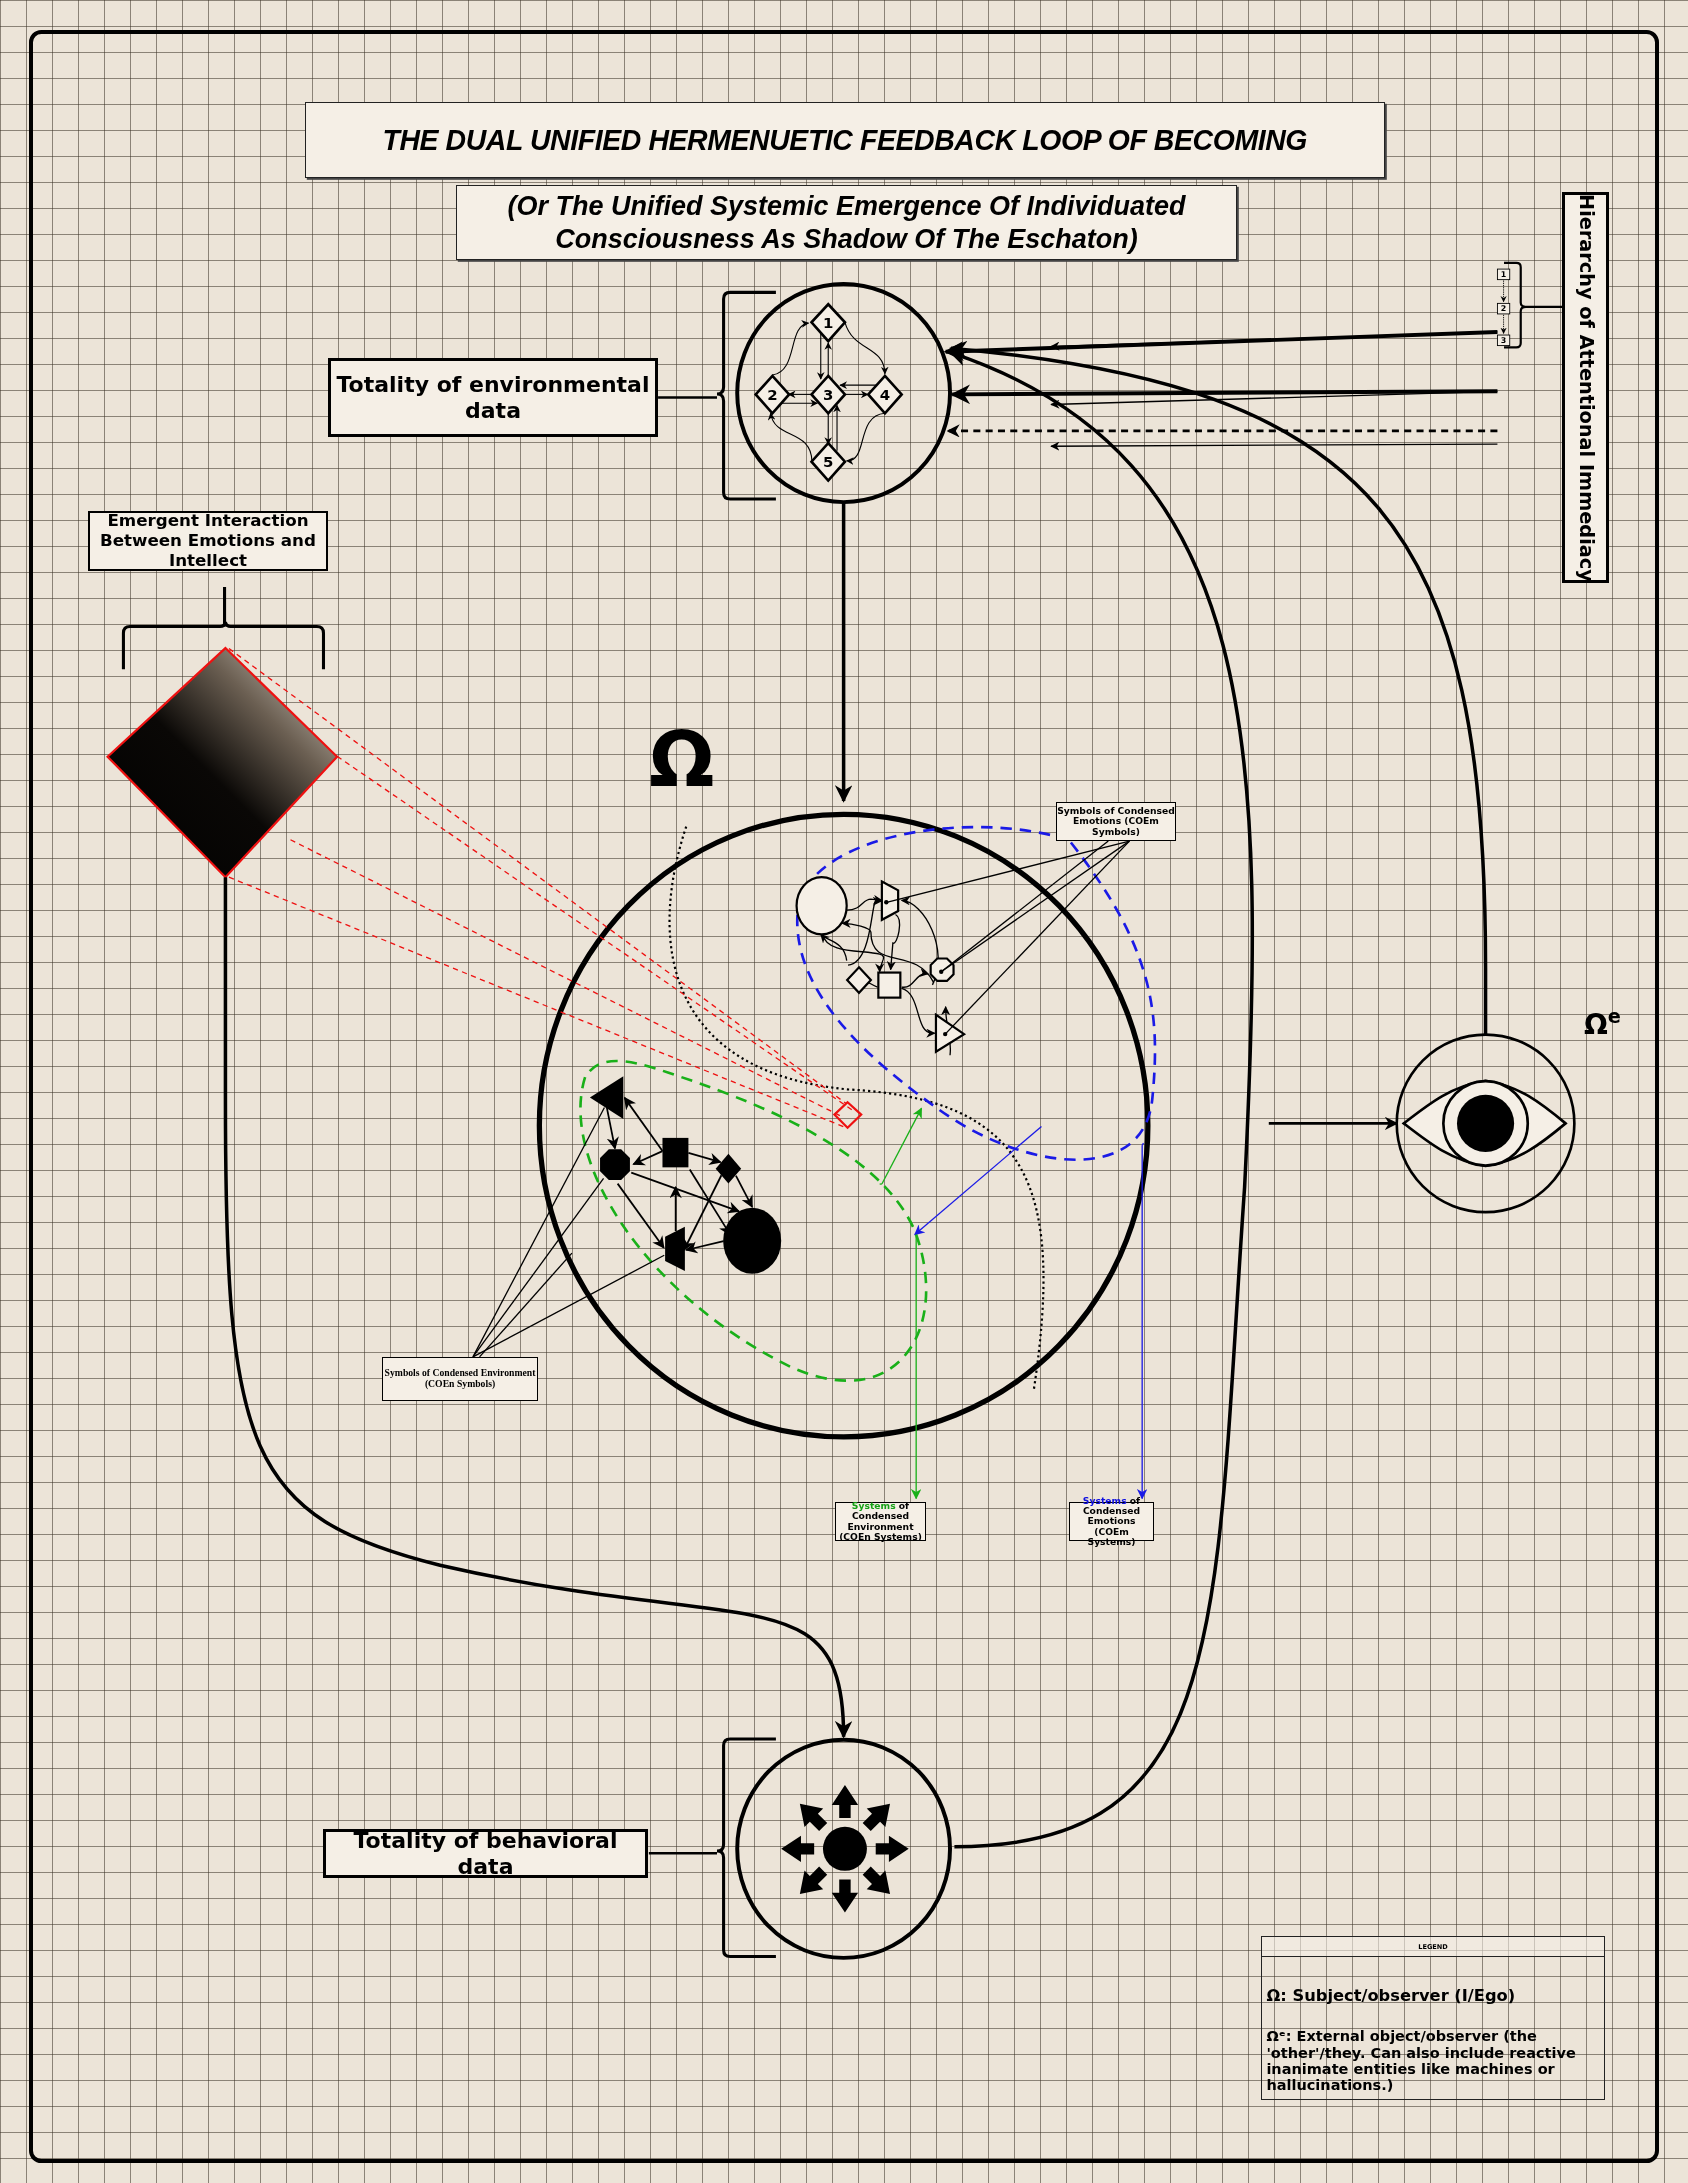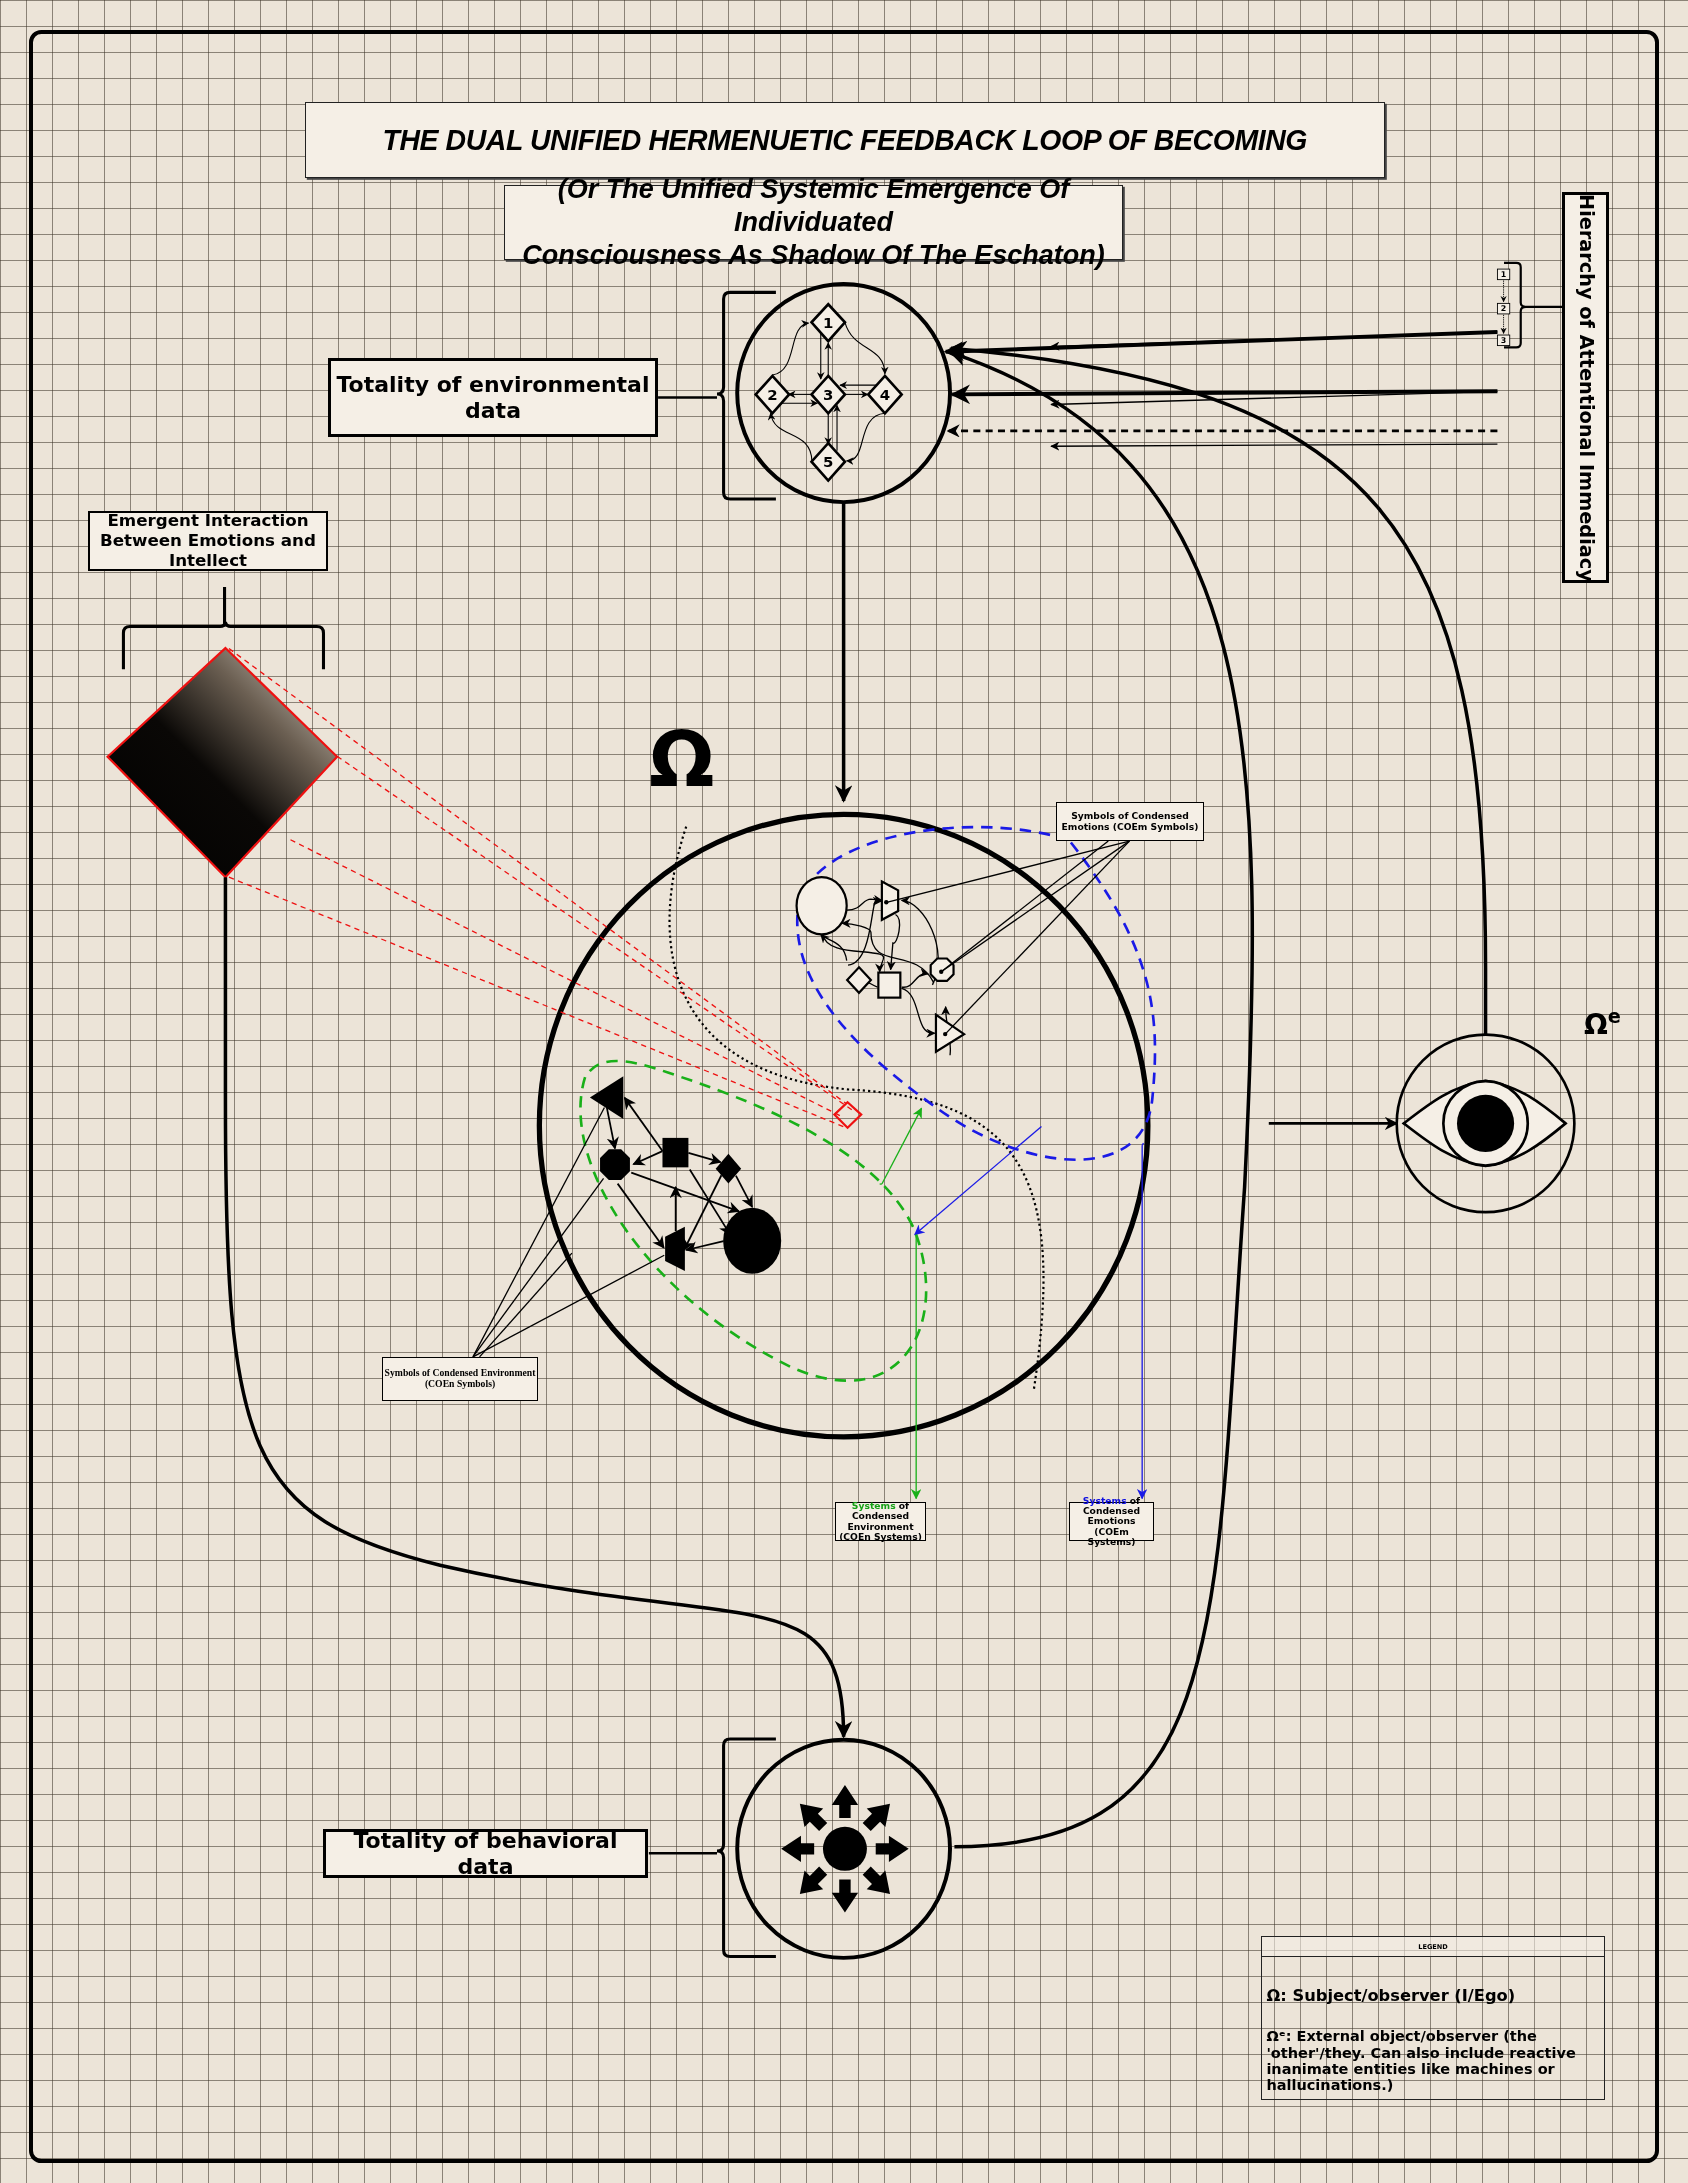--- a/index.html
+++ b/index.html
@@ -25,32 +25,31 @@
   }
   .title-box {
     left: 305px; top: 102px; width: 1080px; height: 76px; border: 1.3px solid #222;
     box-shadow: 1.8px 1.8px 0 #444;
   }
   .title-text {
     font-family: "Liberation Sans", sans-serif; font-style: italic; font-weight: bold;
     font-size: 29px; letter-spacing: -0.4px; transform: scaleX(0.98);
   }
   .subtitle-box {
-    left: 456px; top: 185px; width: 619px; height: 75px; border: 1.3px solid #222;
+    left: 456px; top: 185px; width: 781px; height: 75px; border: 1.3px solid #222;
     box-shadow: 1.8px 1.8px 0 #444;
-    margin-left: 48px;
   }
   .subtitle-text {
     font-family: "Liberation Sans", sans-serif; font-style: italic; font-weight: bold;
     font-size: 27px; line-height: 1.22;
   }
   .env-box { left: 328px; top: 358px; width: 330px; height: 79px; border: 3.1px solid #000; font-size: 22px; text-align: center; }
   .beh-box { left: 323px; top: 1829px; width: 325px; height: 49px; border: 3.1px solid #000; font-size: 22px; }
   .emerg-box { left: 88px; top: 511px; width: 240px; height: 60px; border: 2.2px solid #000; font-size: 16.7px; }
-  .coem-sym-box { left: 1056px; top: 802px; width: 148px; height: 39px; border: 0.9px solid #000; font-size: 9.2px; line-height: 1.1; }
+  .coem-sym-box { left: 1056px; top: 802px; width: 120px; height: 39px; border: 0.9px solid #000; font-size: 9.2px; line-height: 1.1; }
   .coen-sym-box { left: 382px; top: 1357px; width: 156px; height: 44px; border: 0.9px solid #000; font-size: 9.7px; line-height: 1.12; font-family: Liberation Serif, serif; }
   .coen-sys-box { left: 835px; top: 1502px; width: 91px; height: 39px; border: 0.9px solid #000; font-size: 9.2px; line-height: 1.1; }
   .coem-sys-box { left: 1069px; top: 1502px; width: 85px; height: 39px; border: 0.9px solid #000; font-size: 9.2px; line-height: 1.1; }
   .hier-box {
     left: 1562px; top: 192px; width: 47px; height: 391px; border: 3.5px solid #000;
   }
   .hier-text {
     writing-mode: vertical-rl; font-size: 19.3px; font-weight: bold; white-space: nowrap;
   }
   .green { color: #15a015; }

